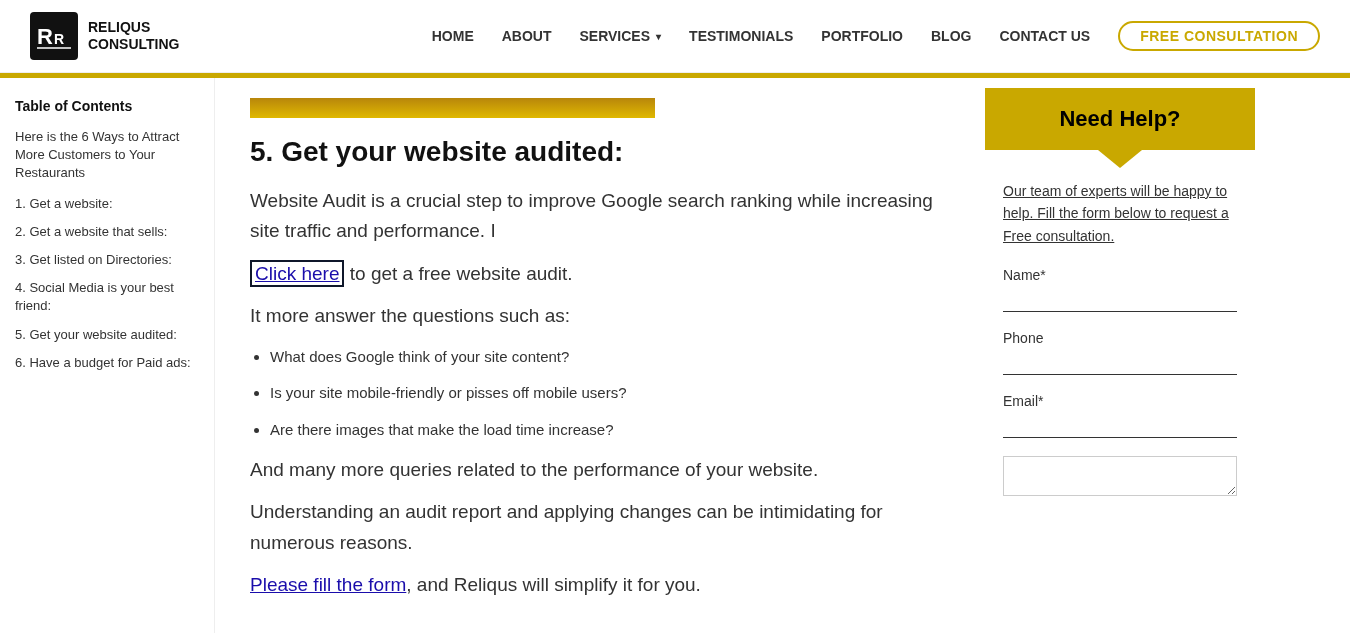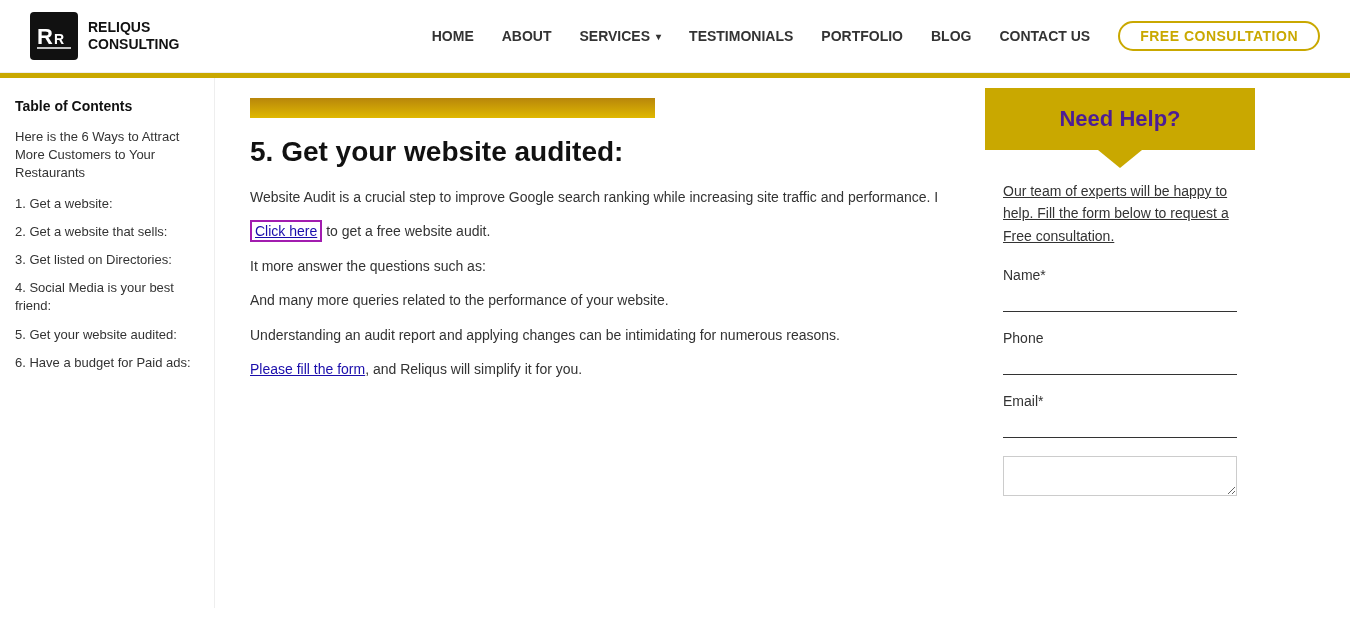--- a/index.html
+++ b/index.html
@@ -120,30 +120,30 @@
     }
 
     .section-title {
       font-size: 28px;
       font-weight: 700;
       color: #111;
       margin-bottom: 18px;
     }
 
     .body-text {
-      font-size: 14px;
+      font-size: 19px;
       color: #333;
       line-height: 1.6;
       margin-bottom: 12px;
     }
 
     .click-here-link {
       color: #1a0dab;
       text-decoration: underline;
-      border: 2px solid #a21caf;
+      border: 2px solid #0f172a;
       padding: 1px 3px;
       cursor: pointer;
     }
 
     .questions-list {
       margin: 14px 0 14px 20px;
     }
     .questions-list li {
       font-size: 15px;
       color: #333;
@@ -183,21 +183,21 @@
       width: 0;
       height: 0;
       border-left: 22px solid transparent;
       border-right: 22px solid transparent;
       border-top: 18px solid #c9a800;
     }
 
     .need-help-title {
       font-size: 22px;
       font-weight: 800;
-      color: #4c1d95;
+      color: #000000;
     }
 
     .need-help-body {
       padding: 30px 18px 10px;
     }
 
     .need-help-desc {
       font-size: 14px;
       color: #333;
       line-height: 1.6;
@@ -296,20 +296,25 @@
     <p class="body-text">
       <span>Website Audit is a crucial step to improve Google search ranking while increasing site traffic and performance. I</span>
     </p>
 
     <p class="body-text">
       <a class="click-here-link">Click here</a><span> to get a free website audit.</span>
     </p>
 
     <p class="body-text">It more answer the questions such as:</p>
 
+    <ul class="questions-list">
+      <li class="body-text">What does Google think of your site content?</li>
+      <li class="body-text">Is your site mobile-friendly or pisses off mobile users?</li>
+      <li class="body-text">Are there images that make the load time increase?</li>
+    </ul>
 
     <p class="body-text">And many more queries related to the performance of your website.</p>
 
     <p class="body-text">
       <span>Understanding an audit report and applying changes can be intimidating for numerous reasons.</span>
     </p>
 
     <p class="body-text">
       <a class="please-link">Please fill the form</a><span>, and Reliqus will simplify it for you.</span>
     </p>

